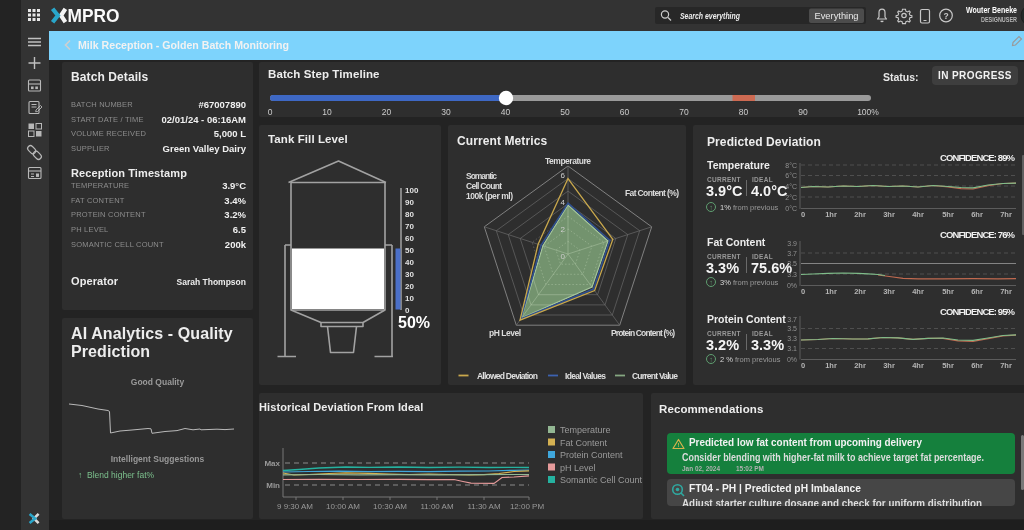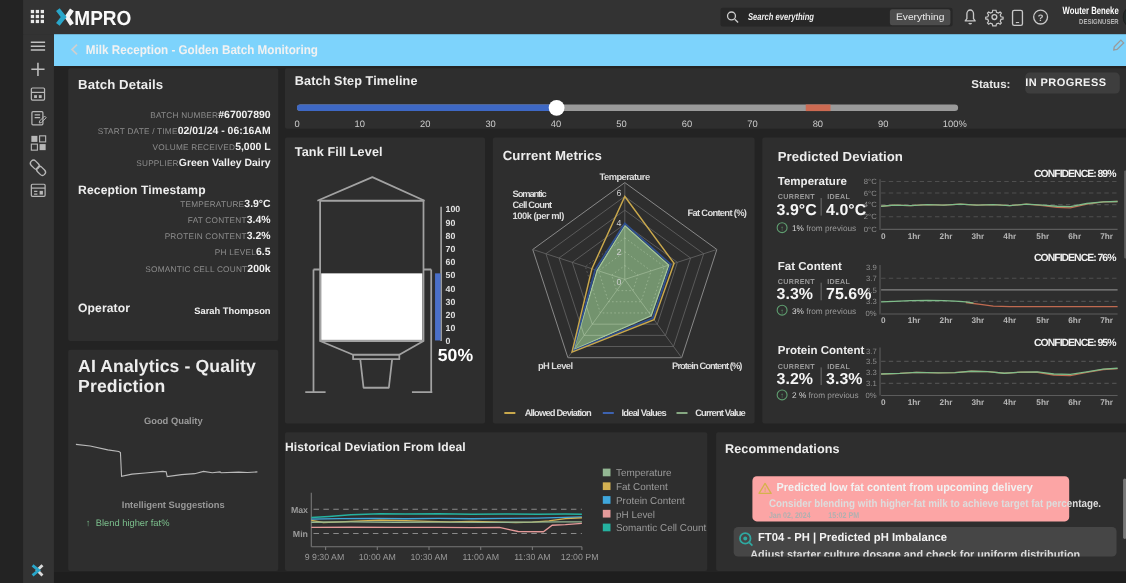--- a/index.html
+++ b/index.html
@@ -7,21 +7,21 @@
 #app { position:absolute; top:0; left:0; width:1024px; height:530px;margin-left:21px; }
 #topbar { position:absolute; top:0; left:0; width:1024px; height:31px; background:#333333; z-index:5; }
 #sidebar { position:absolute; top:31px; left:0; width:28px; height:499px; background:#333333; z-index:4; }
 #titlebar { position:absolute; top:31px; left:28px; width:996px; height:29px; background:#7dd3fc; z-index:3; }
 #content { position:absolute; top:60px; left:28px; width:996px; height:470px; background:#232323; }
 #botbar { position:absolute; top:520px; left:28px; width:996px; height:10px; background:#1e1e1e; z-index:2; }
 .panel { position:absolute; background:#2e2e2e; border-radius:2px; }
 .ptitle { position:absolute; font-weight:bold; font-size:11.5px; color:#ededed; letter-spacing:0.1px; }
 .lbl { color:#8d8d8d; font-size:7.5px; letter-spacing:0.2px; }
 .val { color:#f0f0f0; font-size:9.5px; font-weight:bold; }
-.brow { position:absolute; left:9px; right:7px; height:12px; display:flex; justify-content:flex-end; align-items:center; }
+.brow { position:absolute; left:9px; right:7px; height:12px; display:flex; justify-content:space-between; align-items:center; }
 .dmet { position:absolute; left:14px; font-size:10.5px; color:#ededed; white-space:nowrap; }
 .dcl { position:absolute; font-size:6.5px; font-weight:bold; color:#999999; letter-spacing:0.3px; }
 .dbig { position:absolute; font-size:14.5px; font-weight:bold; color:#f5f5f5; }
 .ddiv { position:absolute; width:1.5px; height:16px; background:#6a6a6a; }
 .dprev { position:absolute; left:13px; font-size:7.5px; color:#9a9a9a; display:flex; align-items:center; white-space:nowrap; }
 .dcirc { display:inline-block; width:10px; height:10px; border:1px solid #5f9e70; border-radius:50%; color:#5f9e70; font-size:7.5px; line-height:9px; text-align:center; margin-right:4px; flex:0 0 auto; }
 svg text { font-family:"Liberation Sans",sans-serif; }
 </style>
 </head>
 <body>
@@ -187,21 +187,21 @@
   <svg width="191" height="60" style="position:absolute;left:0;top:76px">
     <polyline points="7,10 20,11.5 36,15 46,16.5 47.5,17.5 48.5,39 58,37 70,36 86,34.5 89,34.8 90,39.3 103,37.5 115,36.6 123,34.5 131,35.8 138,35 139,35.8 155,35.2 163,35.6 172,35" fill="none" stroke="#b9b9b9" stroke-width="1"></polyline>
   </svg>
   <div style="position:absolute;left:0;top:136px;width:191px;text-align:center;font-size:8.5px;font-weight:bold;color:#989898">Intelligent Suggestions</div>
   <div style="position:absolute;left:16px;top:151.5px;font-size:8.5px;color:#7cc08d">↑&nbsp; Blend higher fat%</div>
 </div>
 
 <div class="panel" style="left:210px;top:2px;width:770px;height:55px">
   <div class="ptitle" style="left:9px;top:6px">Batch Step Timeline</div>
   <div style="position:absolute;left:624px;top:8.5px;font-size:10.5px;font-weight:bold;color:#e8e8e8">Status:</div>
-  <div style="position:absolute;left:673px;top:4px;width:86px;height:19px;background:#3e3e3e;border-radius:4px;line-height:19px;font-size:10px;font-weight:bold;color:#f2f2f2;letter-spacing:0.4px">IN PROGRESS</div>
+  <div style="position:absolute;left:673px;top:4px;width:86px;height:19px;background:#3e3e3e;border-radius:4px;text-align:center;line-height:19px;font-size:10px;font-weight:bold;color:#f2f2f2;letter-spacing:0.4px">IN PROGRESS</div>
   <svg width="770" height="55" style="position:absolute;left:0;top:0">
     <rect x="11" y="33" width="601" height="6" rx="3" fill="#9a9a9a"></rect>
     <rect x="11" y="33" width="236" height="6" rx="3" fill="#3e68c4"></rect>
     <rect x="473.5" y="33" width="22.5" height="6" fill="#cd6a52"></rect>
     <circle cx="247" cy="36" r="7.2" fill="#ffffff"></circle>
     <g fill="#cccccc" font-size="8.5" text-anchor="middle">
       <text x="11" y="53">0</text>
             <text x="68" y="53">10</text>
             <text x="127.5" y="53">20</text>
       <text x="187" y="53">30</text>
@@ -462,21 +462,21 @@
       <rect x="289" y="70.5" width="7" height="7" fill="#e59a9a"></rect>
             <text x="301" y="77.5">pH Level</text>
       <rect x="289" y="83" width="7" height="7" fill="#25b2a0"></rect>
             <text x="301" y="90">Somantic Cell Count</text>
     </g>
   </svg>
 </div>
 
 <div class="panel" style="left:602px;top:333px;width:378px;height:126px;overflow:hidden">
   <div class="ptitle" style="left:8px;top:10px;font-size:11.5px">Recommendations</div>
-  <div style="position:absolute;left:33px;top:40px;width:288px;height:41px;background:#fca5a5;border-radius:4px">
+  <div style="position:absolute;left:16px;top:40px;width:348px;height:41px;background:#15803d;border-radius:4px">
     <svg width="13" height="12" style="position:absolute;left:4.5px;top:5px">
       <path d="M6.5 1.5 L12 10.5 L1 10.5 Z" fill="none" stroke="#d5b24c" stroke-width="1.2" stroke-linejoin="round"></path>
       <text x="6.5" y="9.3" font-size="6" fill="#d5b24c" text-anchor="middle" font-weight="bold">!</text>
     </svg>
     <svg width="348" height="41" style="position:absolute;left:0;top:0" lengthAdjust="spacingAndGlyphs">
       <text x="22" y="13" font-size="10.5" font-weight="bold" fill="#f2f2f2" textLength="233" lengthAdjust="spacingAndGlyphs">Predicted low fat content from upcoming delivery</text>
       <text x="15" y="27.5" font-size="10" font-weight="bold" fill="#dddddd" textLength="302" lengthAdjust="spacingAndGlyphs">Consider blending with higher-fat milk to achieve target fat percentage.</text>
       <text x="15" y="37.5" font-size="7.5" font-weight="bold" fill="#b0b0b0" textLength="38" lengthAdjust="spacingAndGlyphs">Jan 02, 2024</text>
       <text x="69" y="37.5" font-size="7.5" font-weight="bold" fill="#b0b0b0" textLength="28" lengthAdjust="spacingAndGlyphs">15:02 PM</text>
     </svg>

